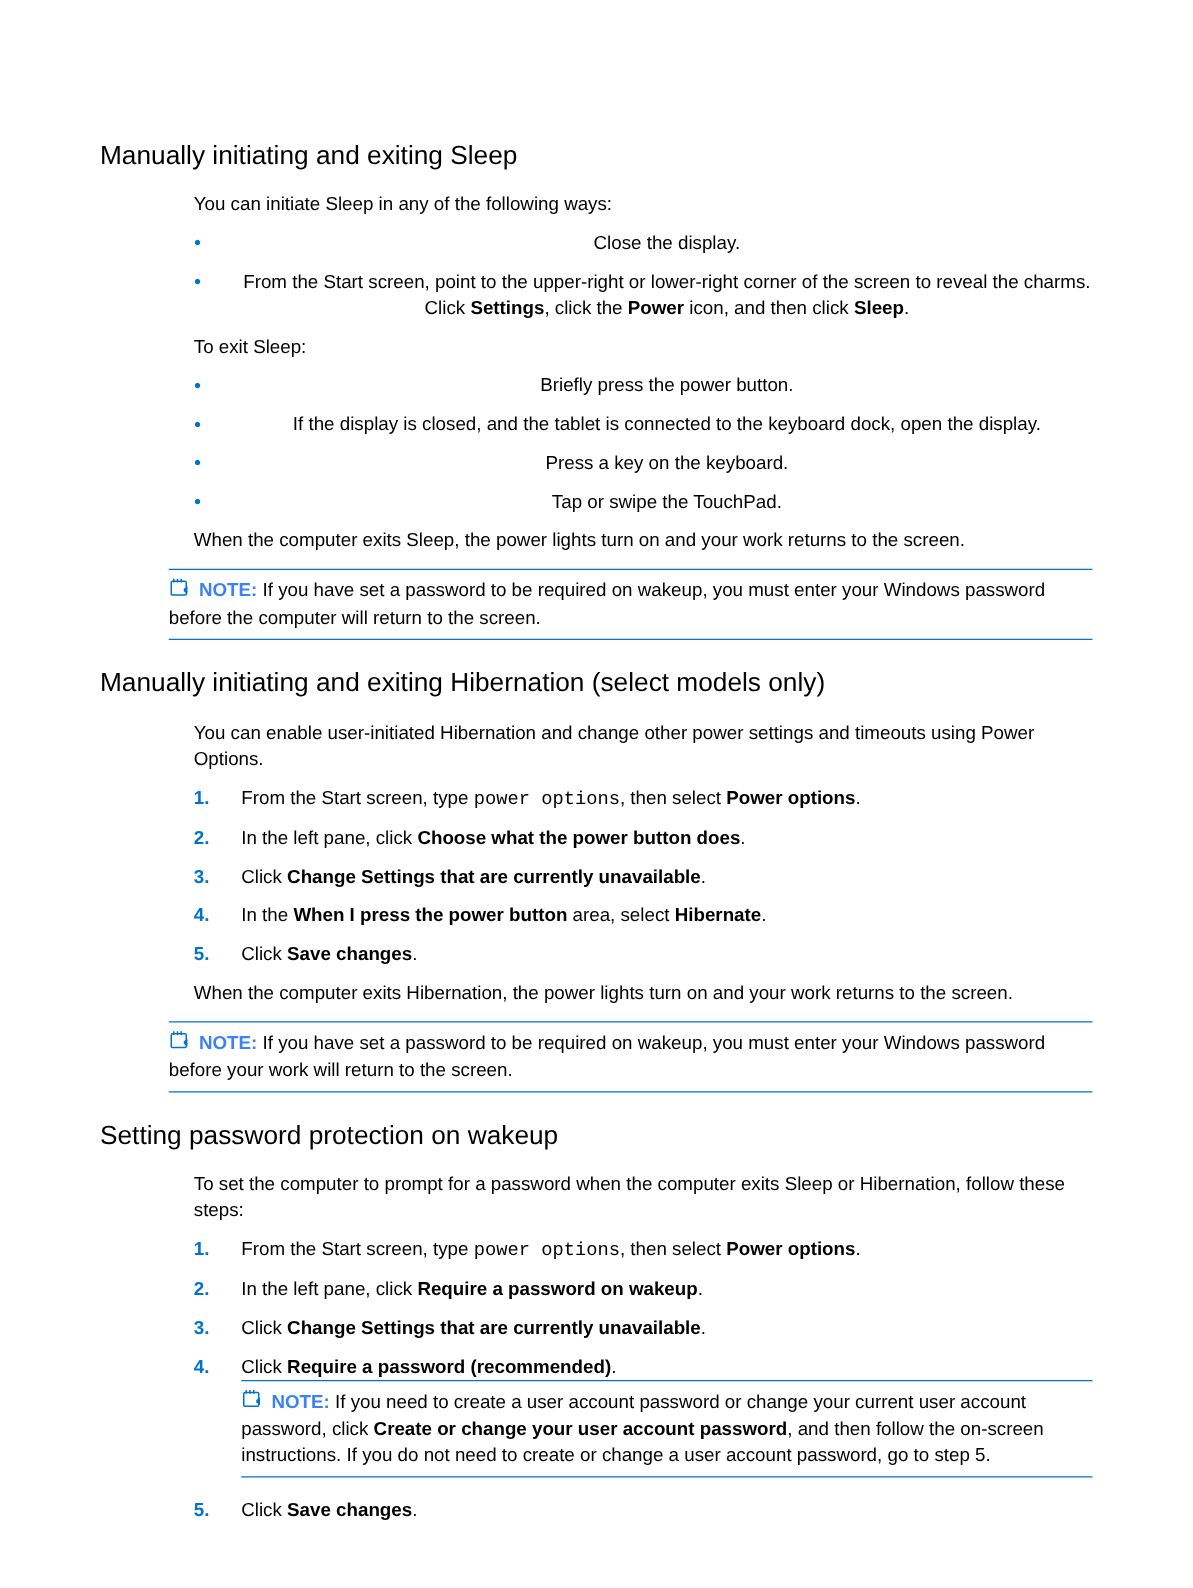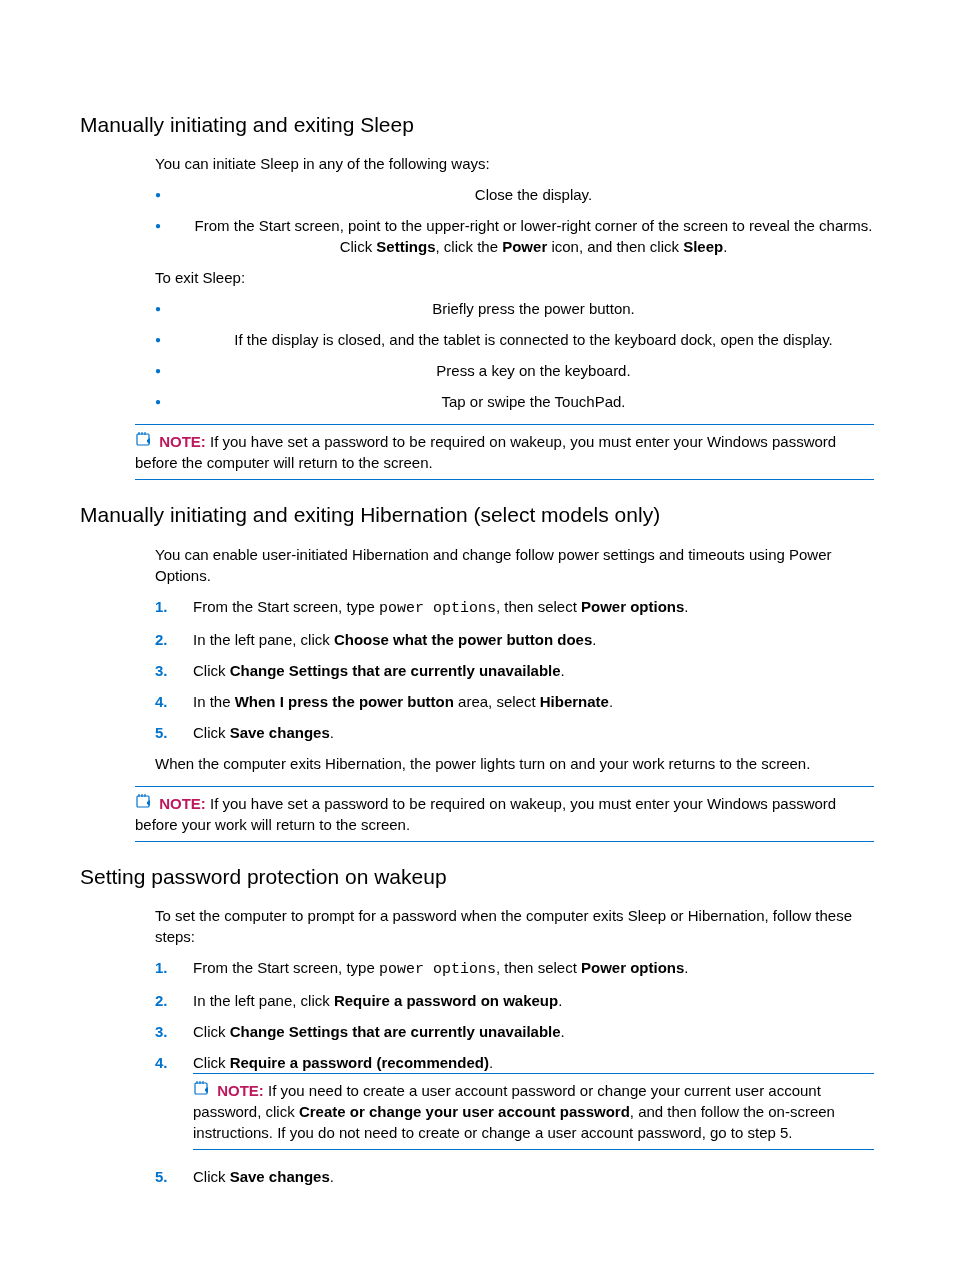--- a/index.html
+++ b/index.html
@@ -72,21 +72,21 @@
   }
   .note-outer {
     margin-left: 55px;
   }
   .note-icon {
     display: inline-block;
     vertical-align: top;
     margin-right: 2px;
   }
   .note-label {
-    color: #be185d;
+    color: #3b82f6;
     font-weight: bold;
   }
   .bold { font-weight: bold; }
   .mono { font-family: "Courier New", monospace; }
 </style>
 </head>
 <body>
 
 <h2>Manually initiating and exiting Sleep</h2>
 
@@ -102,41 +102,42 @@
 
   <p>To exit Sleep:</p>
 
   <ul class="bullets">
     <li>Briefly press the power button.</li>
     <li>If the display is closed, and the tablet is connected to the keyboard dock, open the display.</li>
     <li>Press a key on the keyboard.</li>
     <li>Tap or swipe the TouchPad.</li>
   </ul>
 
+  <p>When the computer exits Sleep, the power lights turn on and your work returns to the screen.</p>
 </div>
 
 <div class="note-block note-outer">
   <span class="note-icon">
     <svg width="18" height="16" viewBox="0 0 18 16">
         <g fill="none" stroke="#0073cf" stroke-width="1.2">
           <rect x="2" y="3" width="12" height="11" rx="1"></rect>
           <path d="M4 1v3M7 1v3M10 1v3"></path>
           <path d="M12 9l3-2v6l-3-2z" fill="#0073cf" stroke="none"></path>
         </g>
       </svg>
   </span>
   <span class="note-label">NOTE:</span>
   <span> </span>
   <span>If you have set a password to be required on wakeup, you must enter your Windows password before the computer will return to the screen.</span>
 </div>
 
 <h2>Manually initiating and exiting Hibernation (select models only)</h2>
 
 <div class="indent">
-  <p>You can enable user-initiated Hibernation and change follow power settings and timeouts using Power Options.</p>
+  <p>You can enable user-initiated Hibernation and change other power settings and timeouts using Power Options.</p>
 
   <ol class="steps">
     <li>
       <span>From the Start screen, type </span><span class="mono">power options</span><span>, then select </span><span class="bold">Power options</span><span>.</span>
     </li>
     <li>
       <span>In the left pane, click </span><span class="bold">Choose what the power button does</span><span>.</span>
     </li>
     <li>
       <span>Click </span><span class="bold">Change Settings that are currently unavailable</span><span>.</span>

